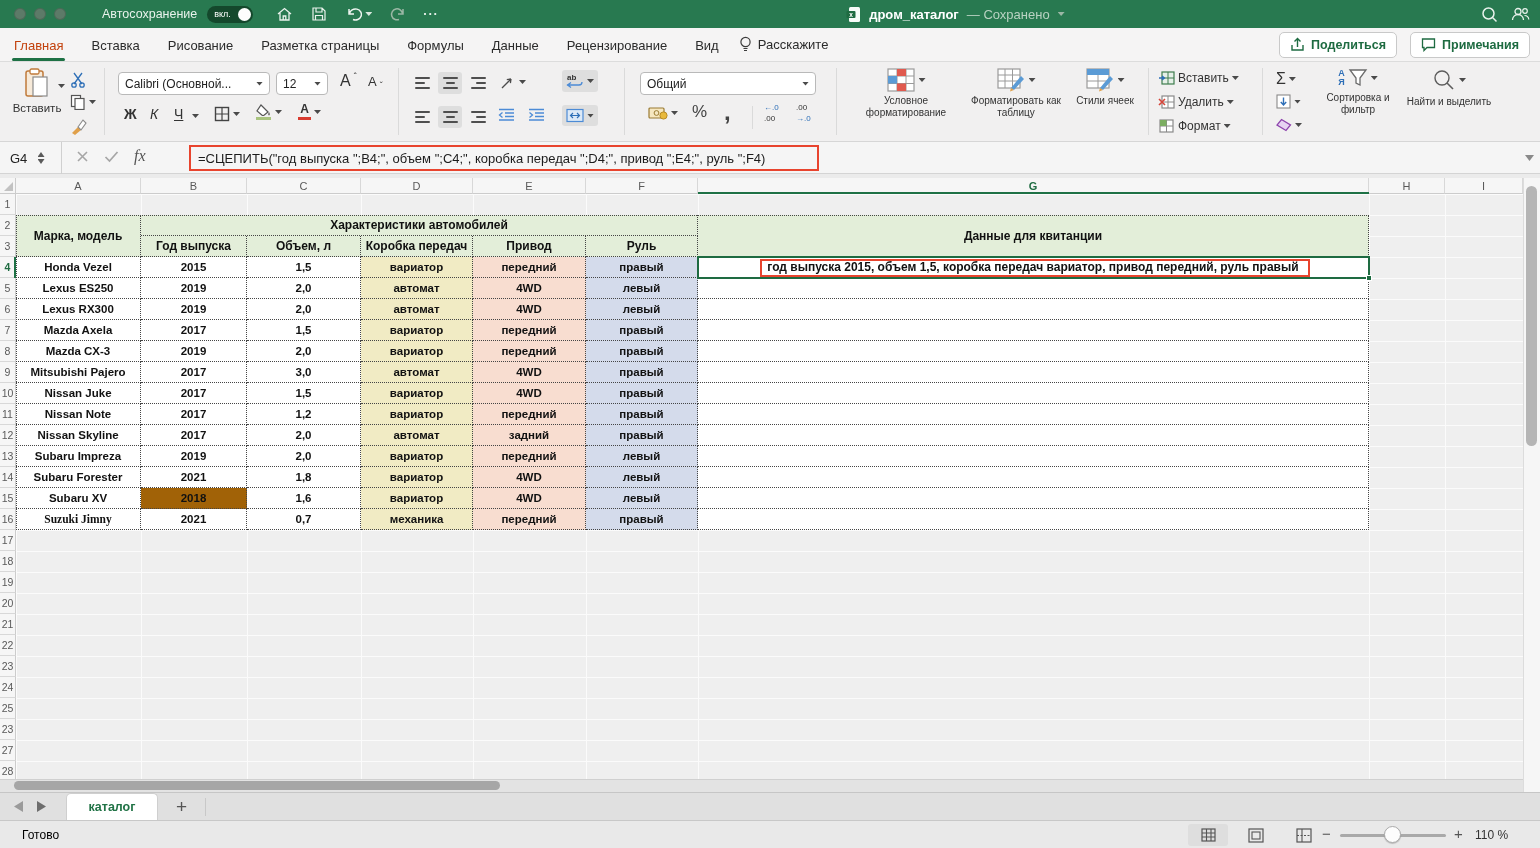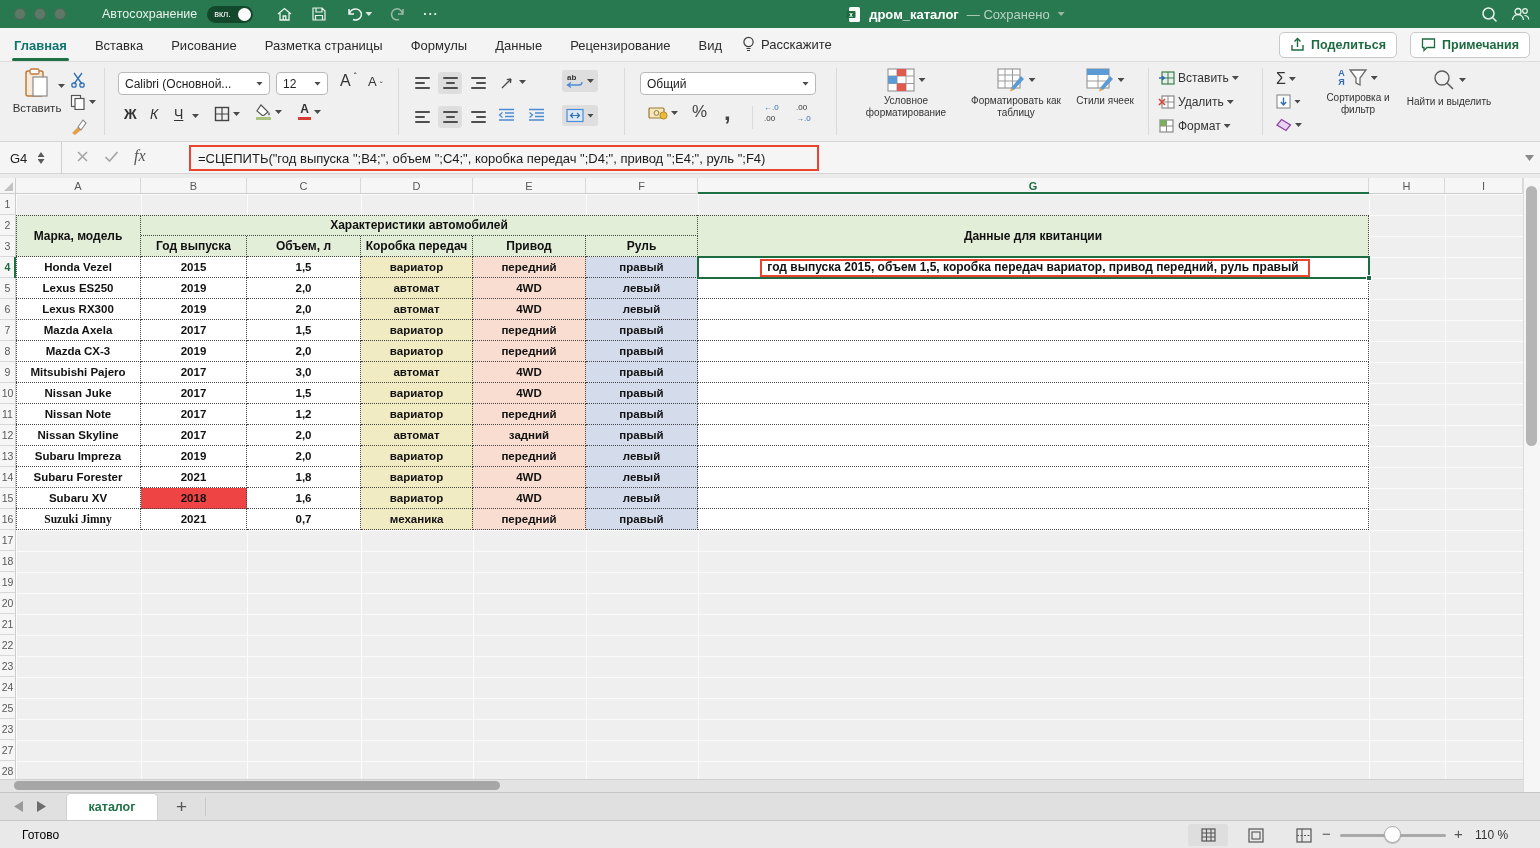--- a/index.html
+++ b/index.html
@@ -14,21 +14,21 @@
 #titlebar{position:absolute;left:0;top:0;width:1540px;height:28px;background:#287950;display:flex;align-items:center}
 .tl{width:12px;height:12px;border-radius:50%;background:#5d7a68;box-shadow:inset 0 0 0 1px rgba(0,0,0,.15);margin-right:8px}
 .ti{color:#e9f2ec;font-size:12.5px}
 #autosave-toggle{width:46px;height:17px;border-radius:9px;background:#14482c;display:flex;align-items:center;position:relative;margin:0 14px 0 10px}
 #autosave-toggle span{color:#fff;font-size:9px;margin-left:7px}
 #autosave-toggle i{position:absolute;right:2px;top:2px;width:13px;height:13px;border-radius:50%;background:#fdfdfd}
 .tbicon{margin:0 9px;display:flex;align-items:center;gap:3px}
 
 #tabrow{position:absolute;left:0;top:28px;width:1540px;height:34px;background:#f5f4f4;border-bottom:1px solid #dcdcdc;display:flex;align-items:center}
 .rtab{font-size:13px;color:#2b2b2b;padding:9px 0 7px;margin:0 14px;position:relative;white-space:nowrap}
-.rtab.active{font-weight:bold;color:#0f766e}
+.rtab.active{font-weight:normal;color:#c2410c}
 .rtab.active:after{content:"";position:absolute;left:-2px;right:-2px;bottom:-1px;height:3px;background:#1e7145;border-radius:2px}
 .pillbtn{height:26px;border:1px solid #c9c9c9;border-radius:5px;background:#fff;color:#1e6b41;font-size:12.5px;display:flex;align-items:center;gap:6px;padding:0 10px;font-weight:bold}
 
 #ribbon{position:absolute;left:0;top:62px;width:1540px;height:80px;background:#f1f0f0;border-bottom:1px solid #d6d6d6;font-size:12px;color:#333}
 .gsep{position:absolute;top:6px;bottom:6px;width:1px;background:#dadada}
 .selbox{border:1px solid #b9b9b9;border-radius:4px;background:#fff;display:flex;align-items:center;font-size:12px;color:#222;padding:0 6px;justify-content:space-between}
 .ib{display:flex;align-items:center;justify-content:center;gap:2px}
 .on{background:#dedede;border-radius:3px}
 .bars{position:relative;width:15px;height:12px;display:inline-block}
 .bars i{position:absolute;background:#4f4f4f;height:2px;border-radius:1px}
@@ -663,21 +663,21 @@
         <div class="tcell" style="left: 586px; top: 268px; width: 112px; height: 21px; background: rgb(212, 219, 235);">левый</div>
         <div class="tcell" style="left: 698px; top: 268px; width: 671px; height: 21px; background: rgb(255, 255, 255); font-size: 12px;"></div>
         <div class="tcell" style="left: 16px; top: 289px; width: 125px; height: 21px; background: rgb(255, 255, 255);">Subaru Forester</div>
         <div class="tcell" style="left: 141px; top: 289px; width: 106px; height: 21px; background: rgb(255, 255, 255);">2021</div>
         <div class="tcell" style="left: 247px; top: 289px; width: 114px; height: 21px; background: rgb(255, 255, 255);">1,8</div>
         <div class="tcell" style="left: 361px; top: 289px; width: 112px; height: 21px; background: rgb(241, 235, 196);">вариатор</div>
         <div class="tcell" style="left: 473px; top: 289px; width: 113px; height: 21px; background: rgb(248, 221, 208);">4WD</div>
         <div class="tcell" style="left: 586px; top: 289px; width: 112px; height: 21px; background: rgb(212, 219, 235);">левый</div>
         <div class="tcell" style="left: 698px; top: 289px; width: 671px; height: 21px; background: rgb(255, 255, 255); font-size: 12px;"></div>
         <div class="tcell" style="left: 16px; top: 310px; width: 125px; height: 21px; background: rgb(255, 255, 255);">Subaru XV</div>
-        <div class="tcell" style="left: 141px; top: 310px; width: 106px; height: 21px; background: #ef4444;">2018</div>
+        <div class="tcell" style="left: 141px; top: 310px; width: 106px; height: 21px; background: #a16207;">2018</div>
         <div class="tcell" style="left: 247px; top: 310px; width: 114px; height: 21px; background: rgb(255, 255, 255);">1,6</div>
         <div class="tcell" style="left: 361px; top: 310px; width: 112px; height: 21px; background: rgb(241, 235, 196);">вариатор</div>
         <div class="tcell" style="left: 473px; top: 310px; width: 113px; height: 21px; background: rgb(248, 221, 208);">4WD</div>
         <div class="tcell" style="left: 586px; top: 310px; width: 112px; height: 21px; background: rgb(212, 219, 235);">левый</div>
         <div class="tcell" style="left: 698px; top: 310px; width: 671px; height: 21px; background: rgb(255, 255, 255); font-size: 12px;"></div>
         <div class="tcell" style="left: 16px; top: 331px; width: 125px; height: 21px; background: rgb(255, 255, 255); font-family: Liberation Serif, serif;">Suzuki Jimny</div>
         <div class="tcell" style="left: 141px; top: 331px; width: 106px; height: 21px; background: rgb(255, 255, 255);">2021</div>
         <div class="tcell" style="left: 247px; top: 331px; width: 114px; height: 21px; background: rgb(255, 255, 255);">0,7</div>
         <div class="tcell" style="left: 361px; top: 331px; width: 112px; height: 21px; background: rgb(241, 235, 196);">механика</div>
         <div class="tcell" style="left: 473px; top: 331px; width: 113px; height: 21px; background: rgb(248, 221, 208);">передний</div>

